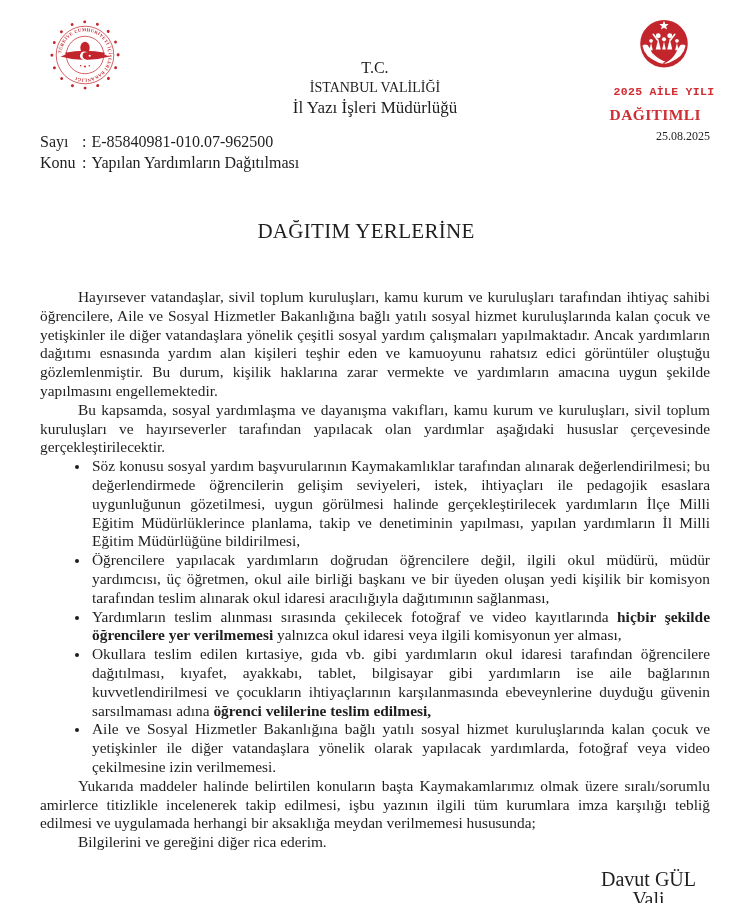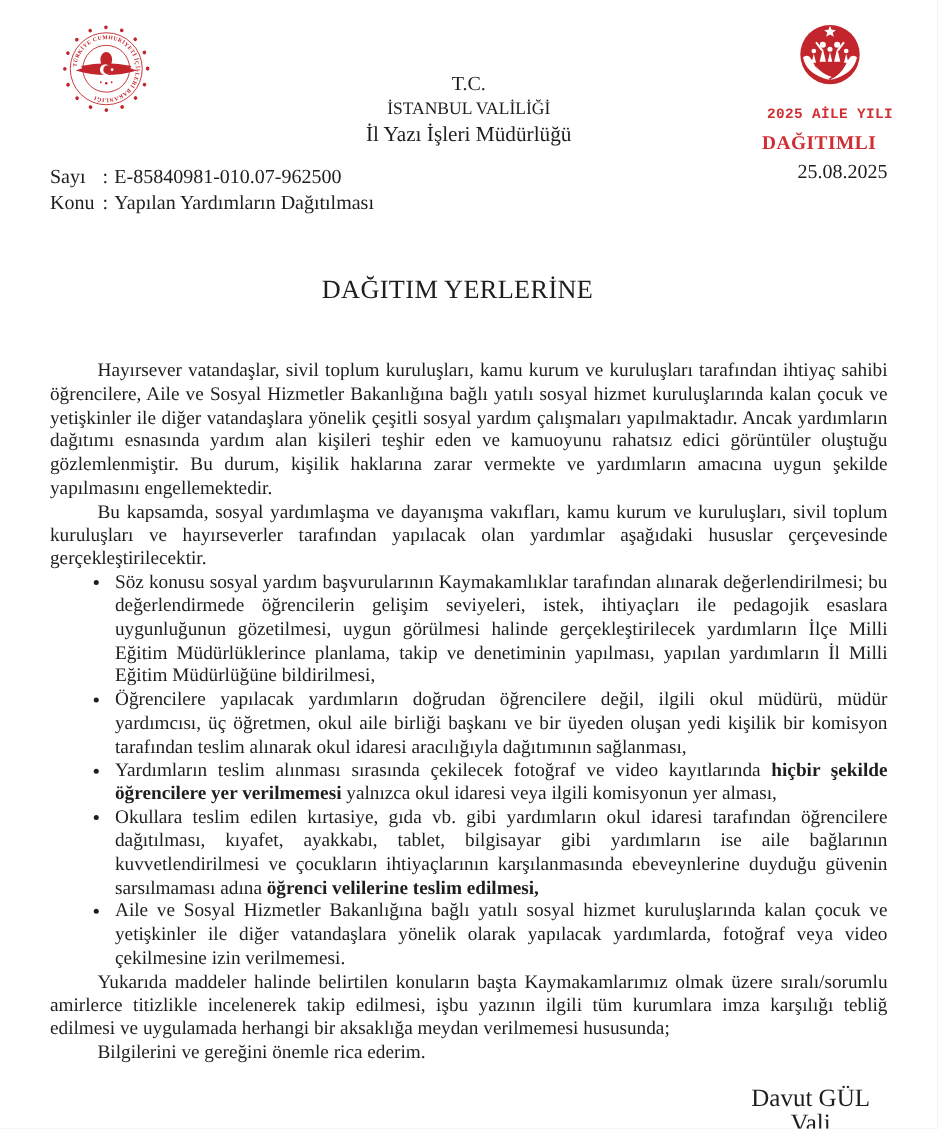--- a/index.html
+++ b/index.html
@@ -26,21 +26,21 @@
   .logo-right svg { width:72px; height:72px; display:block; margin:0 auto; }
   .logo-right .caption {
     font-family:Liberation Mono, monospace;
     font-size:11.5px; font-weight:bold; color:var(--accent,#cf2e34);
     margin-top:1px; letter-spacing:.3px;
   }
   .stamp {
     position:absolute; right:49px; top:106px;
     color:var(--accent,#cf2e34); font-weight:bold; font-size:15.5px; letter-spacing:.4px;
   }
-  .doc-date { position:absolute; right:40px; top:129px; font-size:16px; }
+  .doc-date { position:absolute; right:40px; top:129px; font-size:12px; }
   
   .ref { position:absolute; left:40px; top:131px; font-size:16px; line-height:21px; }
   .ref .row { display:flex; }
   .ref .lbl { width:42px; }
   .ref .sep { margin-right:5px; }
   
   .salutation {
     position:absolute; left:0; right:18px; top:219px;
     text-align:center; font-size:21px; letter-spacing:.3px;
   }
@@ -162,21 +162,21 @@
     <p>Hayırsever vatandaşlar, sivil toplum kuruluşları, kamu kurum ve kuruluşları tarafından ihtiyaç sahibi öğrencilere, Aile ve Sosyal Hizmetler Bakanlığına bağlı yatılı sosyal hizmet kuruluşlarında kalan çocuk ve yetişkinler ile diğer vatandaşlara yönelik çeşitli sosyal yardım çalışmaları yapılmaktadır. Ancak yardımların dağıtımı esnasında yardım alan kişileri teşhir eden ve kamuoyunu rahatsız edici görüntüler oluştuğu gözlemlenmiştir. Bu durum, kişilik haklarına zarar vermekte ve yardımların amacına uygun şekilde yapılmasını engellemektedir.</p>
     <p>Bu kapsamda, sosyal yardımlaşma ve dayanışma vakıfları, kamu kurum ve kuruluşları, sivil toplum kuruluşları ve hayırseverler tarafından yapılacak olan yardımlar aşağıdaki hususlar çerçevesinde gerçekleştirilecektir.</p>
     <ul>
         <li><span>Söz konusu sosyal yardım başvurularının Kaymakamlıklar tarafından alınarak değerlendirilmesi; bu değerlendirmede öğrencilerin gelişim seviyeleri, istek, ihtiyaçları ile pedagojik esaslara uygunluğunun gözetilmesi, uygun görülmesi halinde gerçekleştirilecek yardımların İlçe Milli Eğitim Müdürlüklerince planlama, takip ve denetiminin yapılması, yapılan yardımların İl Milli Eğitim Müdürlüğüne bildirilmesi,</span></li>
         <li><span>Öğrencilere yapılacak yardımların doğrudan öğrencilere değil, ilgili okul müdürü, müdür yardımcısı, üç öğretmen, okul aile birliği başkanı ve bir üyeden oluşan yedi kişilik bir komisyon tarafından teslim alınarak okul idaresi aracılığıyla dağıtımının sağlanması,</span></li>
         <li><span>Yardımların teslim alınması sırasında çekilecek fotoğraf ve video kayıtlarında </span><span class="bold">hiçbir şekilde öğrencilere yer verilmemesi</span><span> yalnızca okul idaresi veya ilgili komisyonun yer alması,</span></li>
         <li><span>Okullara teslim edilen kırtasiye, gıda vb. gibi yardımların okul idaresi tarafından öğrencilere dağıtılması, kıyafet, ayakkabı, tablet, bilgisayar gibi yardımların ise aile bağlarının kuvvetlendirilmesi ve çocukların ihtiyaçlarının karşılanmasında ebeveynlerine duyduğu güvenin sarsılmaması adına </span><span class="bold">öğrenci velilerine teslim edilmesi,</span></li>
         <li><span>Aile ve Sosyal Hizmetler Bakanlığına bağlı yatılı sosyal hizmet kuruluşlarında kalan çocuk ve yetişkinler ile diğer vatandaşlara yönelik olarak yapılacak yardımlarda, fotoğraf veya video çekilmesine izin verilmemesi.</span></li>
       </ul>
     <p>Yukarıda maddeler halinde belirtilen konuların başta Kaymakamlarımız olmak üzere sıralı/sorumlu amirlerce titizlikle incelenerek takip edilmesi, işbu yazının ilgili tüm kurumlara imza karşılığı tebliğ edilmesi ve uygulamada herhangi bir aksaklığa meydan verilmemesi hususunda;</p>
-    <p>Bilgilerini ve gereğini önemle rica ederim.</p>
+    <p>Bilgilerini ve gereğini diğer rica ederim.</p>
 
     <div class="signature">
       <div>Davut GÜL</div>
       <div>Vali</div>
     </div>
   </div>
 
 </div>
 
 </body></html>

